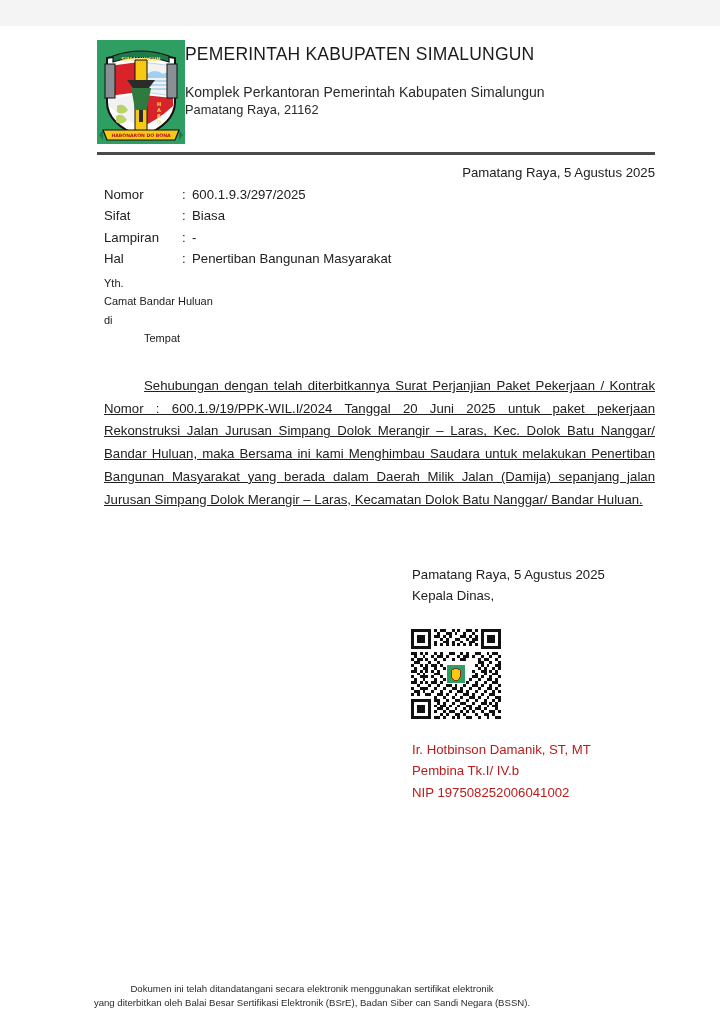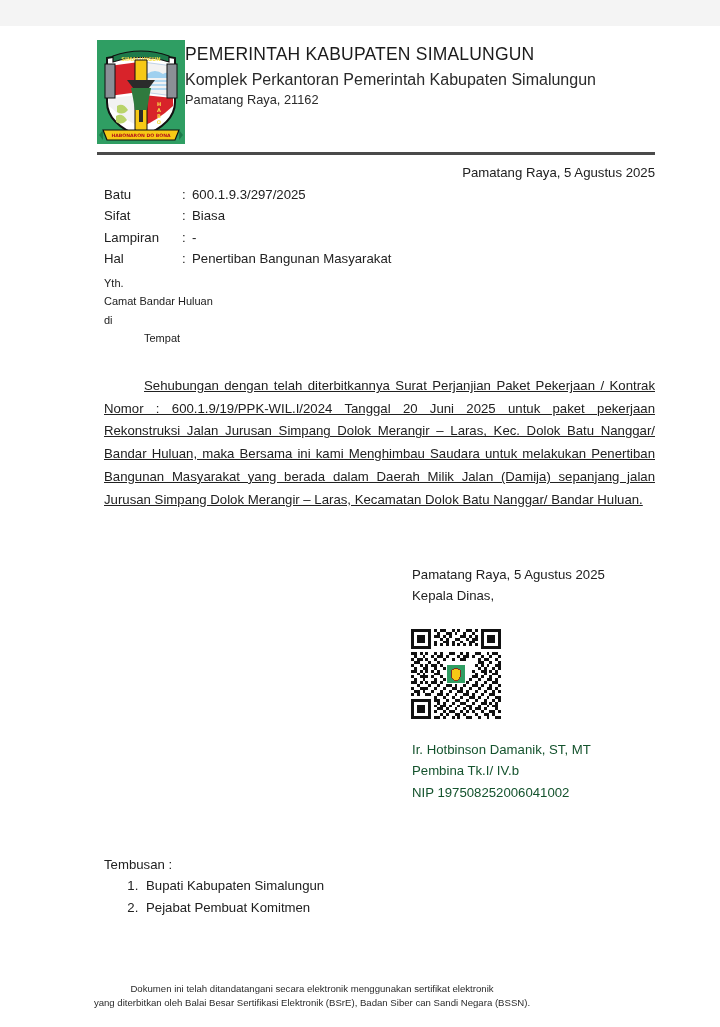--- a/index.html
+++ b/index.html
@@ -63,23 +63,23 @@
   }
   .head-line2 {
     font-size: 19.5px;
     font-weight: bold;
     letter-spacing: -.2px;
     color: #000;
     line-height: 1.3;
     margin-top: 2px;
   }
   .head-line3 {
-    font-size: 16px;
+    font-size: 14px;
     color: #2a2a2a;
-    margin-top: 4px;
+    margin-top: 17px;
     line-height: 1.3;
   }
   .head-line4 {
     font-size: 12.8px;
     color: #2a2a2a;
     line-height: 1.35;
   }
 
   .hr-thick {
     position: absolute;
@@ -162,21 +162,21 @@
     width: 96px;
     height: 96px;
   }
   .qr svg { display: block; }
 
   .signer {
     position: absolute;
     top: 713px;
     left: 412px;
     font-size: 13.2px;
-    color: #14532d;
+    color: #b91c1c;
     line-height: 1.62;
   }
 
   
   .tembusan {
     position: absolute;
     top: 828px;
     left: 104px;
     font-size: 13.2px;
     color: #212121;
@@ -257,21 +257,21 @@
       <div class="head-line4">Pamatang Raya, 21162</div>
     </div>
   </div>
 
   <div class="hr-thick"></div>
 
   <div class="date-top">Pamatang Raya, 5 Agustus 2025</div>
 
   <div class="meta">
     <div class="meta-row">
-      <span class="meta-label">Batu</span>
+      <span class="meta-label">Nomor</span>
       <span class="meta-colon">:</span>
       <span class="meta-value">600.1.9.3/297/2025</span>
     </div>
     <div class="meta-row">
       <span class="meta-label">Sifat</span>
       <span class="meta-colon">:</span>
       <span class="meta-value">Biasa</span>
     </div>
     <div class="meta-row">
       <span class="meta-label">Lampiran</span>
@@ -572,26 +572,19 @@
       <path d="M15 15 L16.5 14.6 L18 15 L18 17.4 Q18 18.4 16.5 19 Q15 18.4 15 17.4 Z" fill="#f7c915" stroke="#8a1b1b" stroke-width=".3"></path>
     </svg>
   </div>
 
   <div class="signer">
     <div>Ir. Hotbinson Damanik, ST, MT</div>
     <div>Pembina Tk.I/ IV.b</div>
     <div>NIP 197508252006041002</div>
   </div>
 
-  <div class="tembusan">
-    <div>Tembusan :</div>
-    <ol>
-      <li>Bupati Kabupaten Simalungun</li>
-      <li>Pejabat Pembuat Komitmen</li>
-    </ol>
-  </div>
 
   <div class="footer">
     <div>Dokumen ini telah ditandatangani secara elektronik menggunakan sertifikat elektronik</div>
     <div>yang diterbitkan oleh Balai Besar Sertifikasi Elektronik (BSrE), Badan Siber can Sandi Negara (BSSN).</div>
   </div>
 
 </div>
 
 </body></html>

